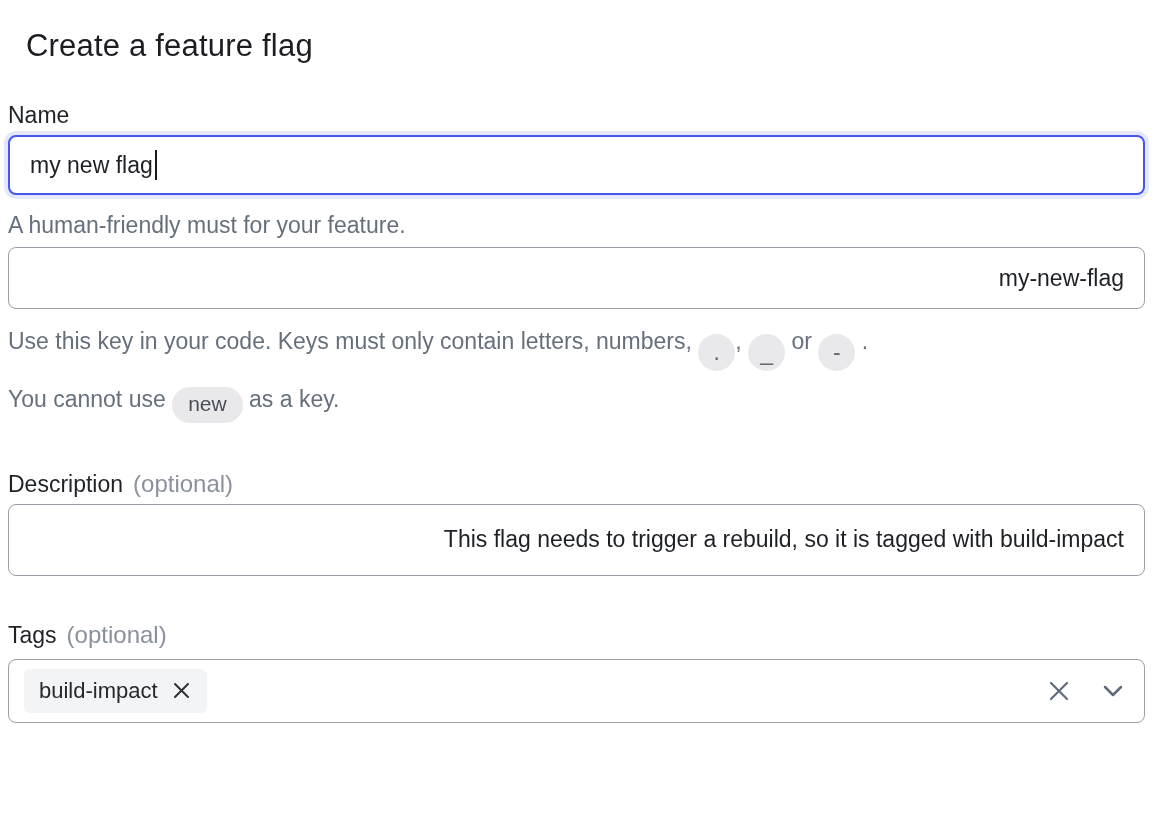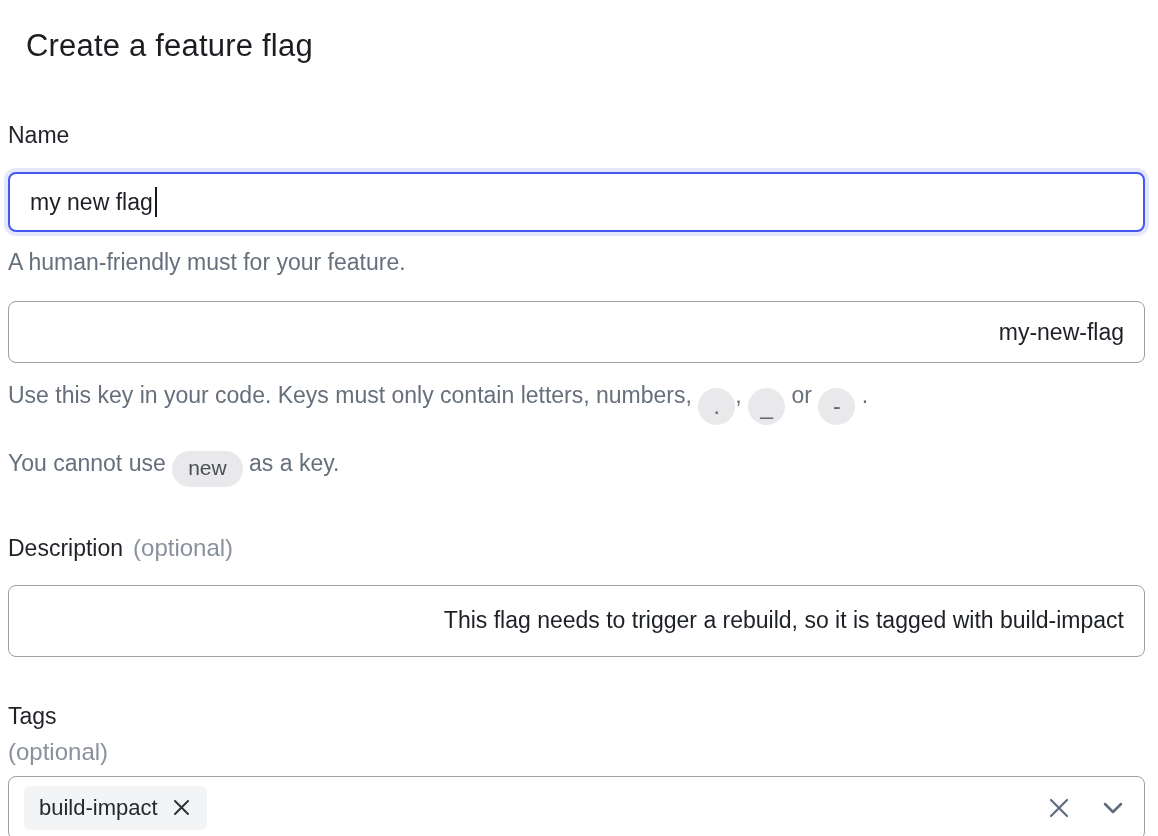--- a/index.html
+++ b/index.html
@@ -21,26 +21,26 @@
   .page{padding:8px 13px 0 8px;}
   h1.page-title{
     margin:18px;font-size:31px;font-weight:500;line-height:40px;color:#1b1d21;
     letter-spacing:.2px;
   }
   .subtitle{
     margin:25px 0 0;font-size:23px;line-height:30px;color:var(--muted-text);
     font-weight:400;
   }
   .field-label{
-    margin-top:56px;font-size:23px;line-height:26px;color:#1f2227;
+    margin-top:36px;font-size:23px;line-height:26px;color:#1f2227;
     display:flex;align-items:baseline;gap:10px;font-weight:400;
   }
   .optional{font-size:24px;color:#8a919c;}
   .inputbox{
-    margin-top:24px;width:100%;height:62px;border:1.5px solid var(--input-border);
+    margin-top:7px;width:100%;height:62px;border:1.5px solid var(--input-border);
     border-radius:8px;background:#fff;font-size:23px;color:var(--dark-text);
     padding:0 20px;display:flex;align-items:center;
     font-family:"Liberation Sans","DejaVu Sans",sans-serif;
   }
   input.inputbox{display:block;line-height:58px;outline:none;text-align:right;}
   .inputbox.focused{
     height:60px;border:2px solid var(--focus-border);
     box-shadow:0 0 0 4px var(--focus-ring);
   }
   .caret{
@@ -104,37 +104,37 @@
         </span><span>,</span>
       <span class="char-badge">
           <span>_</span>
         </span>
       <span>or</span>
       <span class="char-badge">
           <span>-</span>
         </span>
       <span>.</span>
     </p>
-    <p class="help help-rich" style="margin-top:18px;">
+    <p class="help help-rich" style="margin-top:8px;">
       <span>You cannot use</span>
       <span class="pill-badge">new</span>
       <span>as a key.</span>
     </p>
   </div>
 
   <div>
     <div class="field-label" style="margin-top:48px;">
       <span>Description</span>
       <span class="optional">(optional)</span>
     </div>
     <input class="inputbox" style="height: 72px;" type="text" value="This flag needs to trigger a rebuild, so it is tagged with build-impact">
   </div>
 
   <div>
-    <div class="field-label" style="margin-top:46px;flex-direction:column;">
+    <div class="field-label" style="margin-top:46px;">
       <span>Tags</span>
       <span class="optional">(optional)</span>
     </div>
     <div class="tags-box">
       <span class="tag-chip">
         <span>build-impact</span>
         <span class="icon-btn">
           <svg width="21" height="21" viewBox="0 0 21 21">
             <path d="M4 4 L17 17 M17 4 L4 17" stroke="#2e3238" stroke-width="2" stroke-linecap="round" fill="none"></path>
           </svg>

